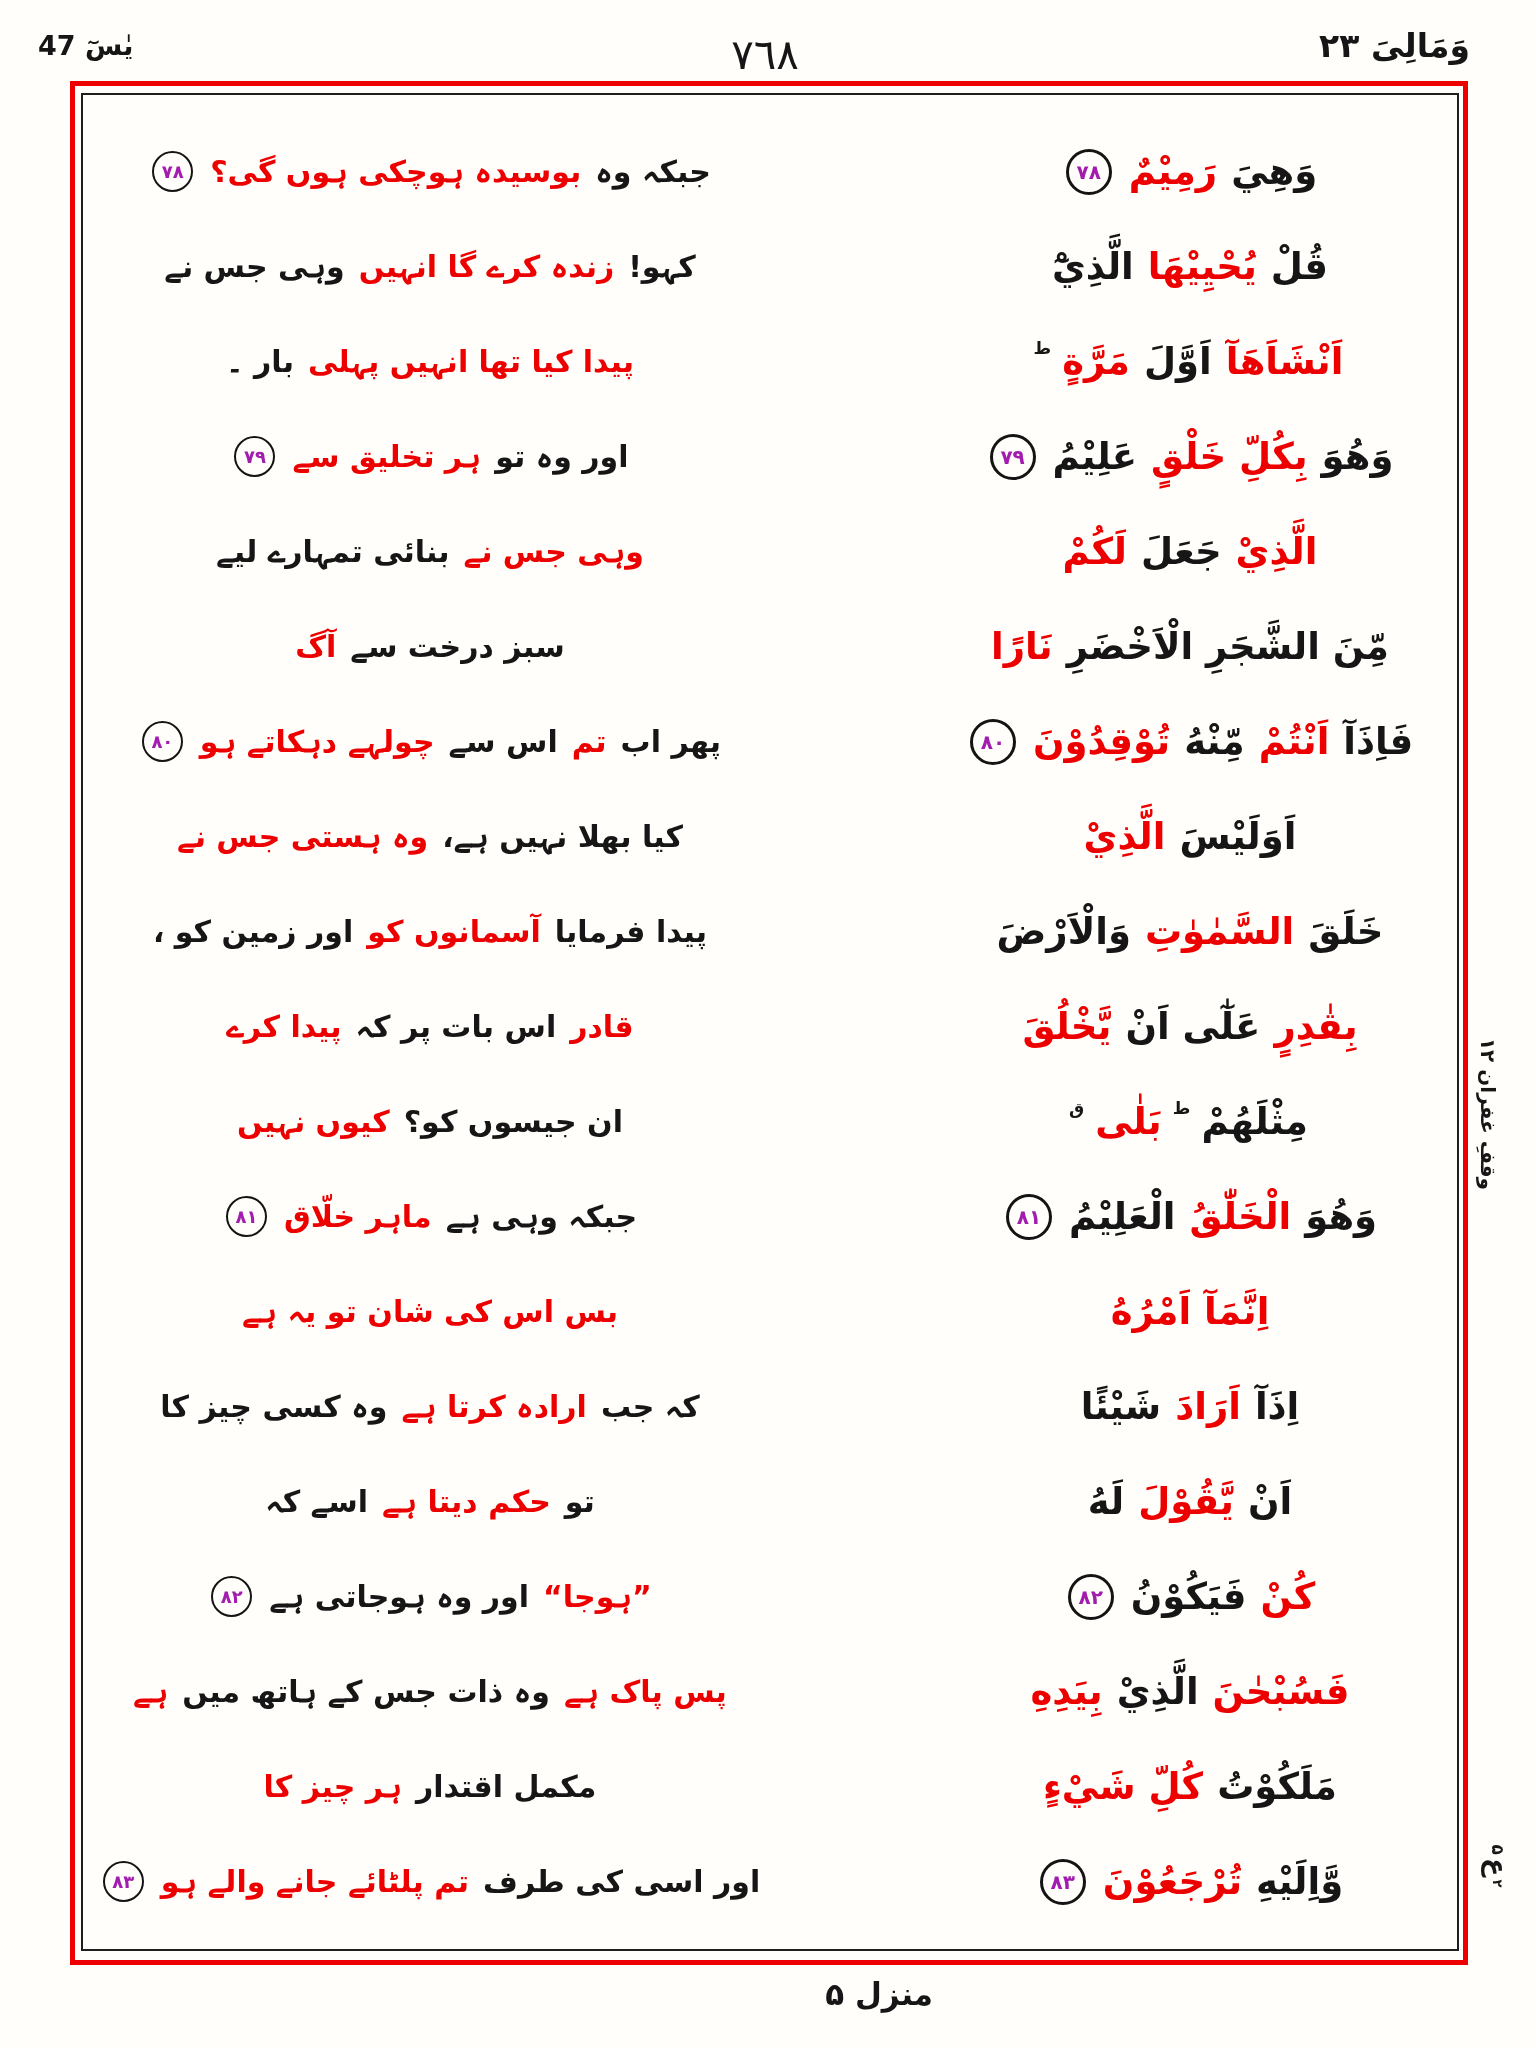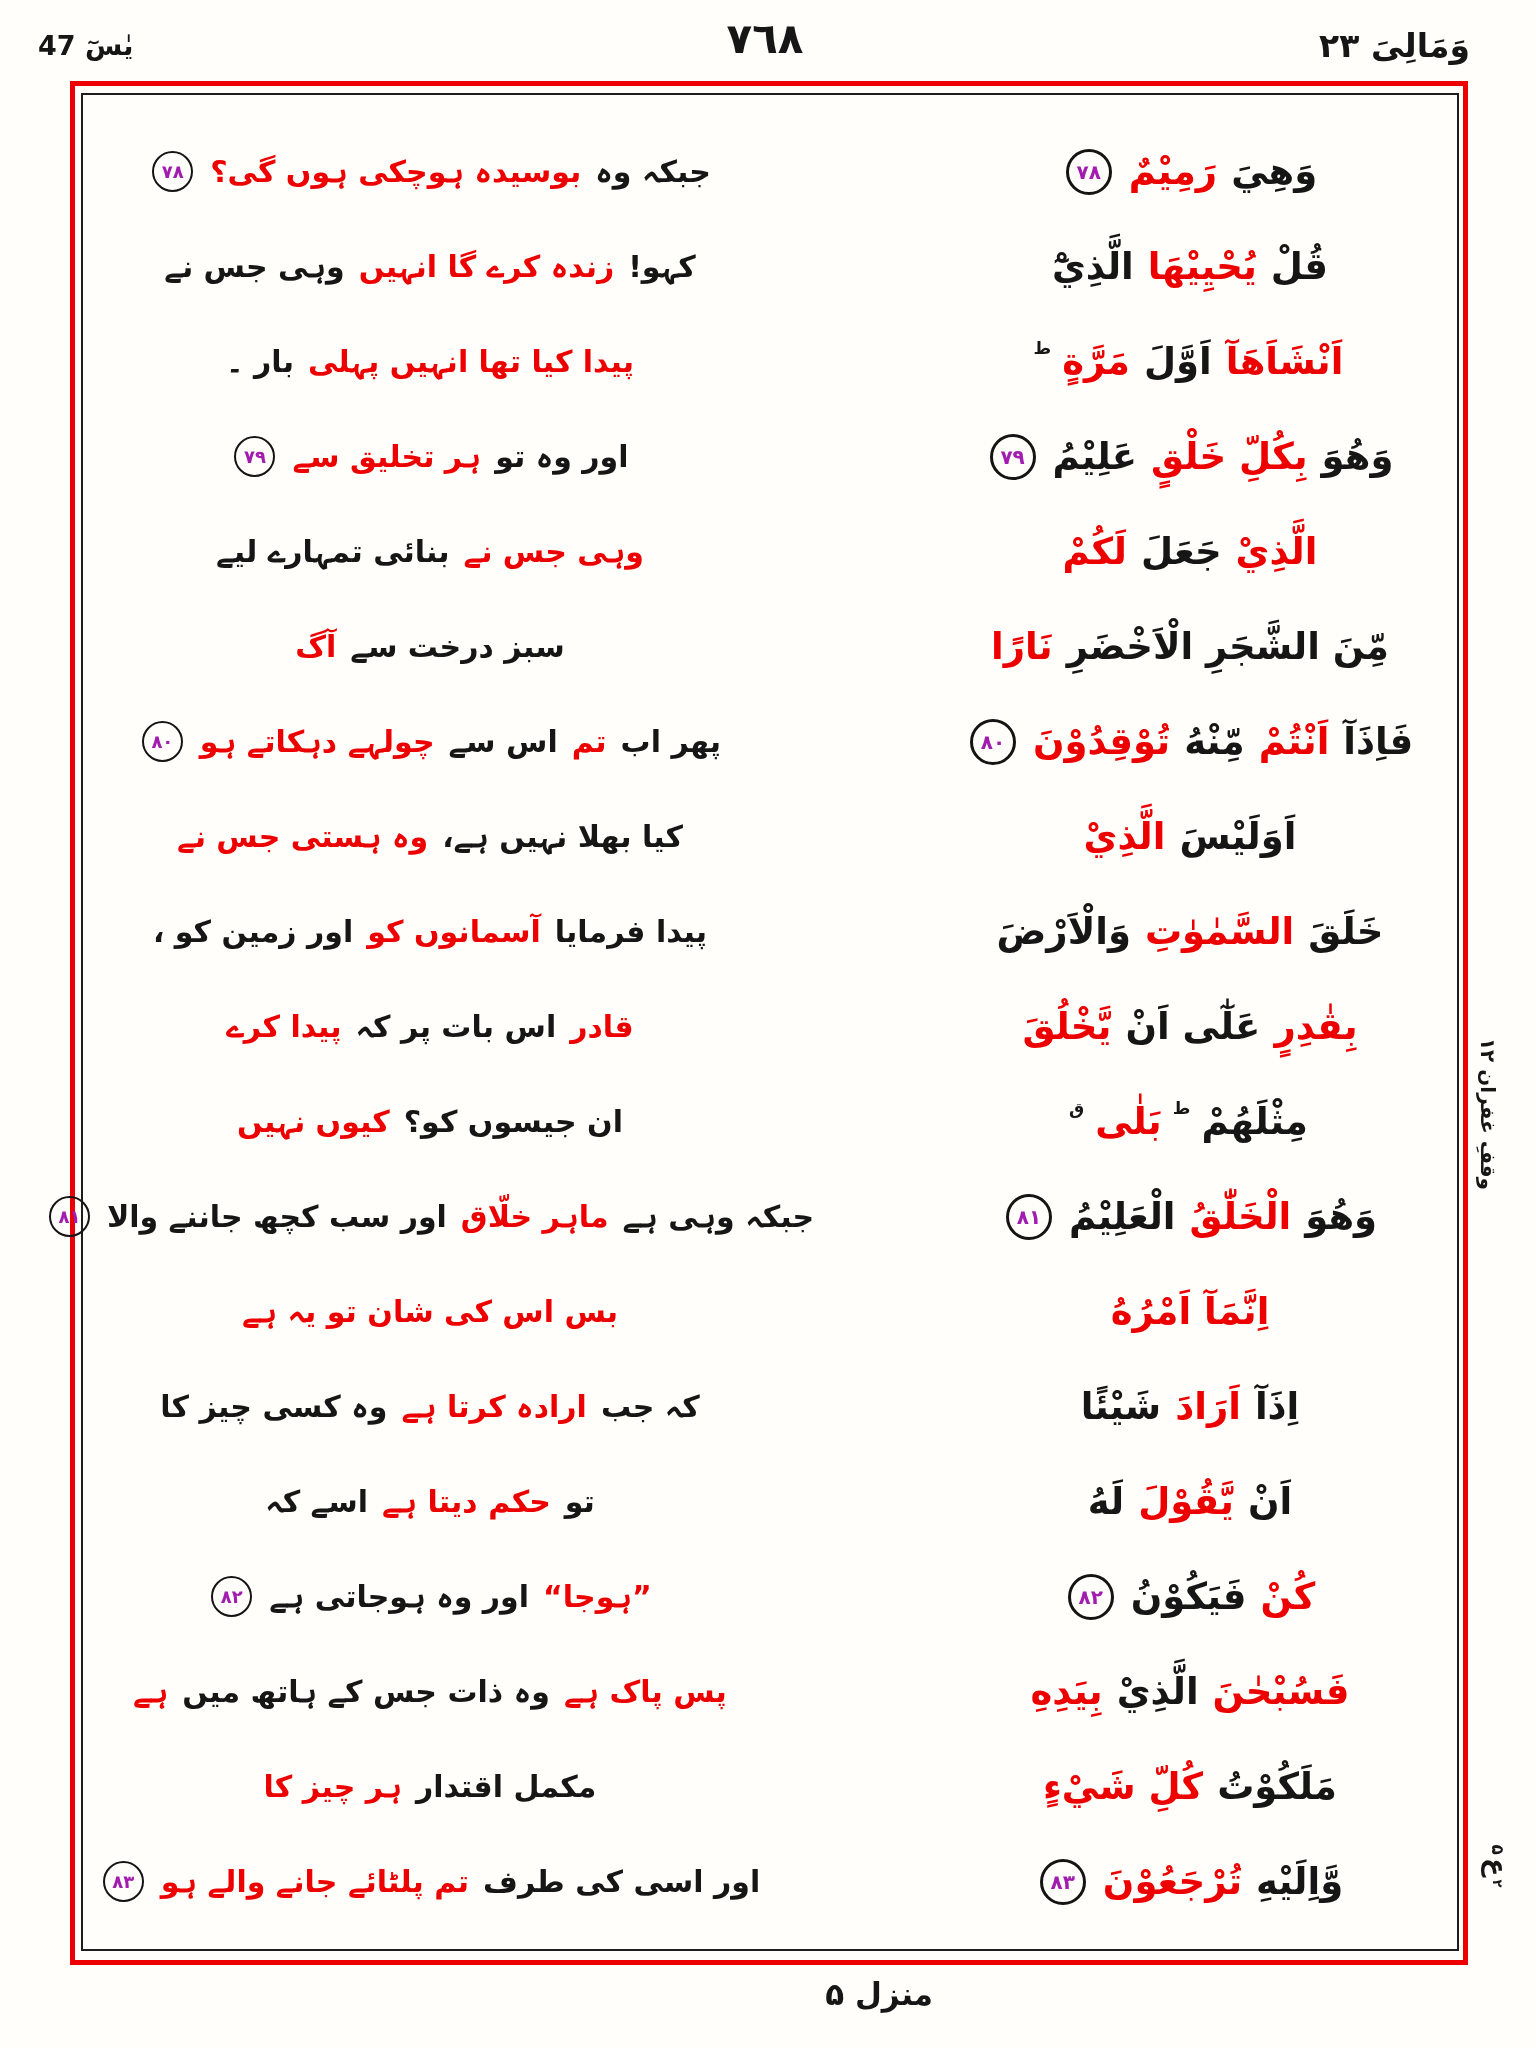--- a/index.html
+++ b/index.html
@@ -13,22 +13,22 @@
   .page{
     position:relative;width:1536px;height:2048px;background:var(--paper);
     overflow:hidden;color:var(--ink);
   }
   
   .hdr-surah{
     position:absolute;left:38px;top:30px;width:110px;
     font-size:27px;font-weight:bold;direction:rtl;white-space:nowrap;text-align:left;
   }
   .hdr-pageno{
-    position:absolute;left:690px;top:14px;width:150px;text-align:center;
-    font-size:42px;font-weight:bold;letter-spacing:2px;
+    position:absolute;left:690px;top:30px;width:150px;text-align:center;
+    font-size:42px;font-weight:normal;letter-spacing:2px;
   }
   .hdr-juz{
     position:absolute;left:1355px;top:26px;width:115px;
     font-size:33px;font-weight:bold;direction:rtl;white-space:nowrap;text-align:right;
   }
   
   .frame-red{
     position:absolute;left:70px;top:81px;width:1388px;height:1874px;
     border:5px solid var(--red);
   }
@@ -237,21 +237,20 @@
         <span class="seg">اس بات پر کہ</span>
         <span class="seg r">پیدا کرے</span>
       </div>
       <div class="line">
         <span class="seg">ان جیسوں کو؟</span>
         <span class="seg r">کیوں نہیں</span>
       </div>
       <div class="line">
         <span class="seg">جبکہ وہی ہے</span>
         <span class="seg r">ماہر خلّاق</span>
-        <span class="seg">اور سب کچھ جاننے والا</span>
         <span class="badge">٨١</span>
       </div>
       <div class="line">
         <span class="seg r">بس اس کی شان تو یہ ہے</span>
       </div>
       <div class="line">
         <span class="seg">کہ جب</span>
         <span class="seg r">ارادہ کرتا ہے</span>
         <span class="seg">وہ کسی چیز کا</span>
       </div>

